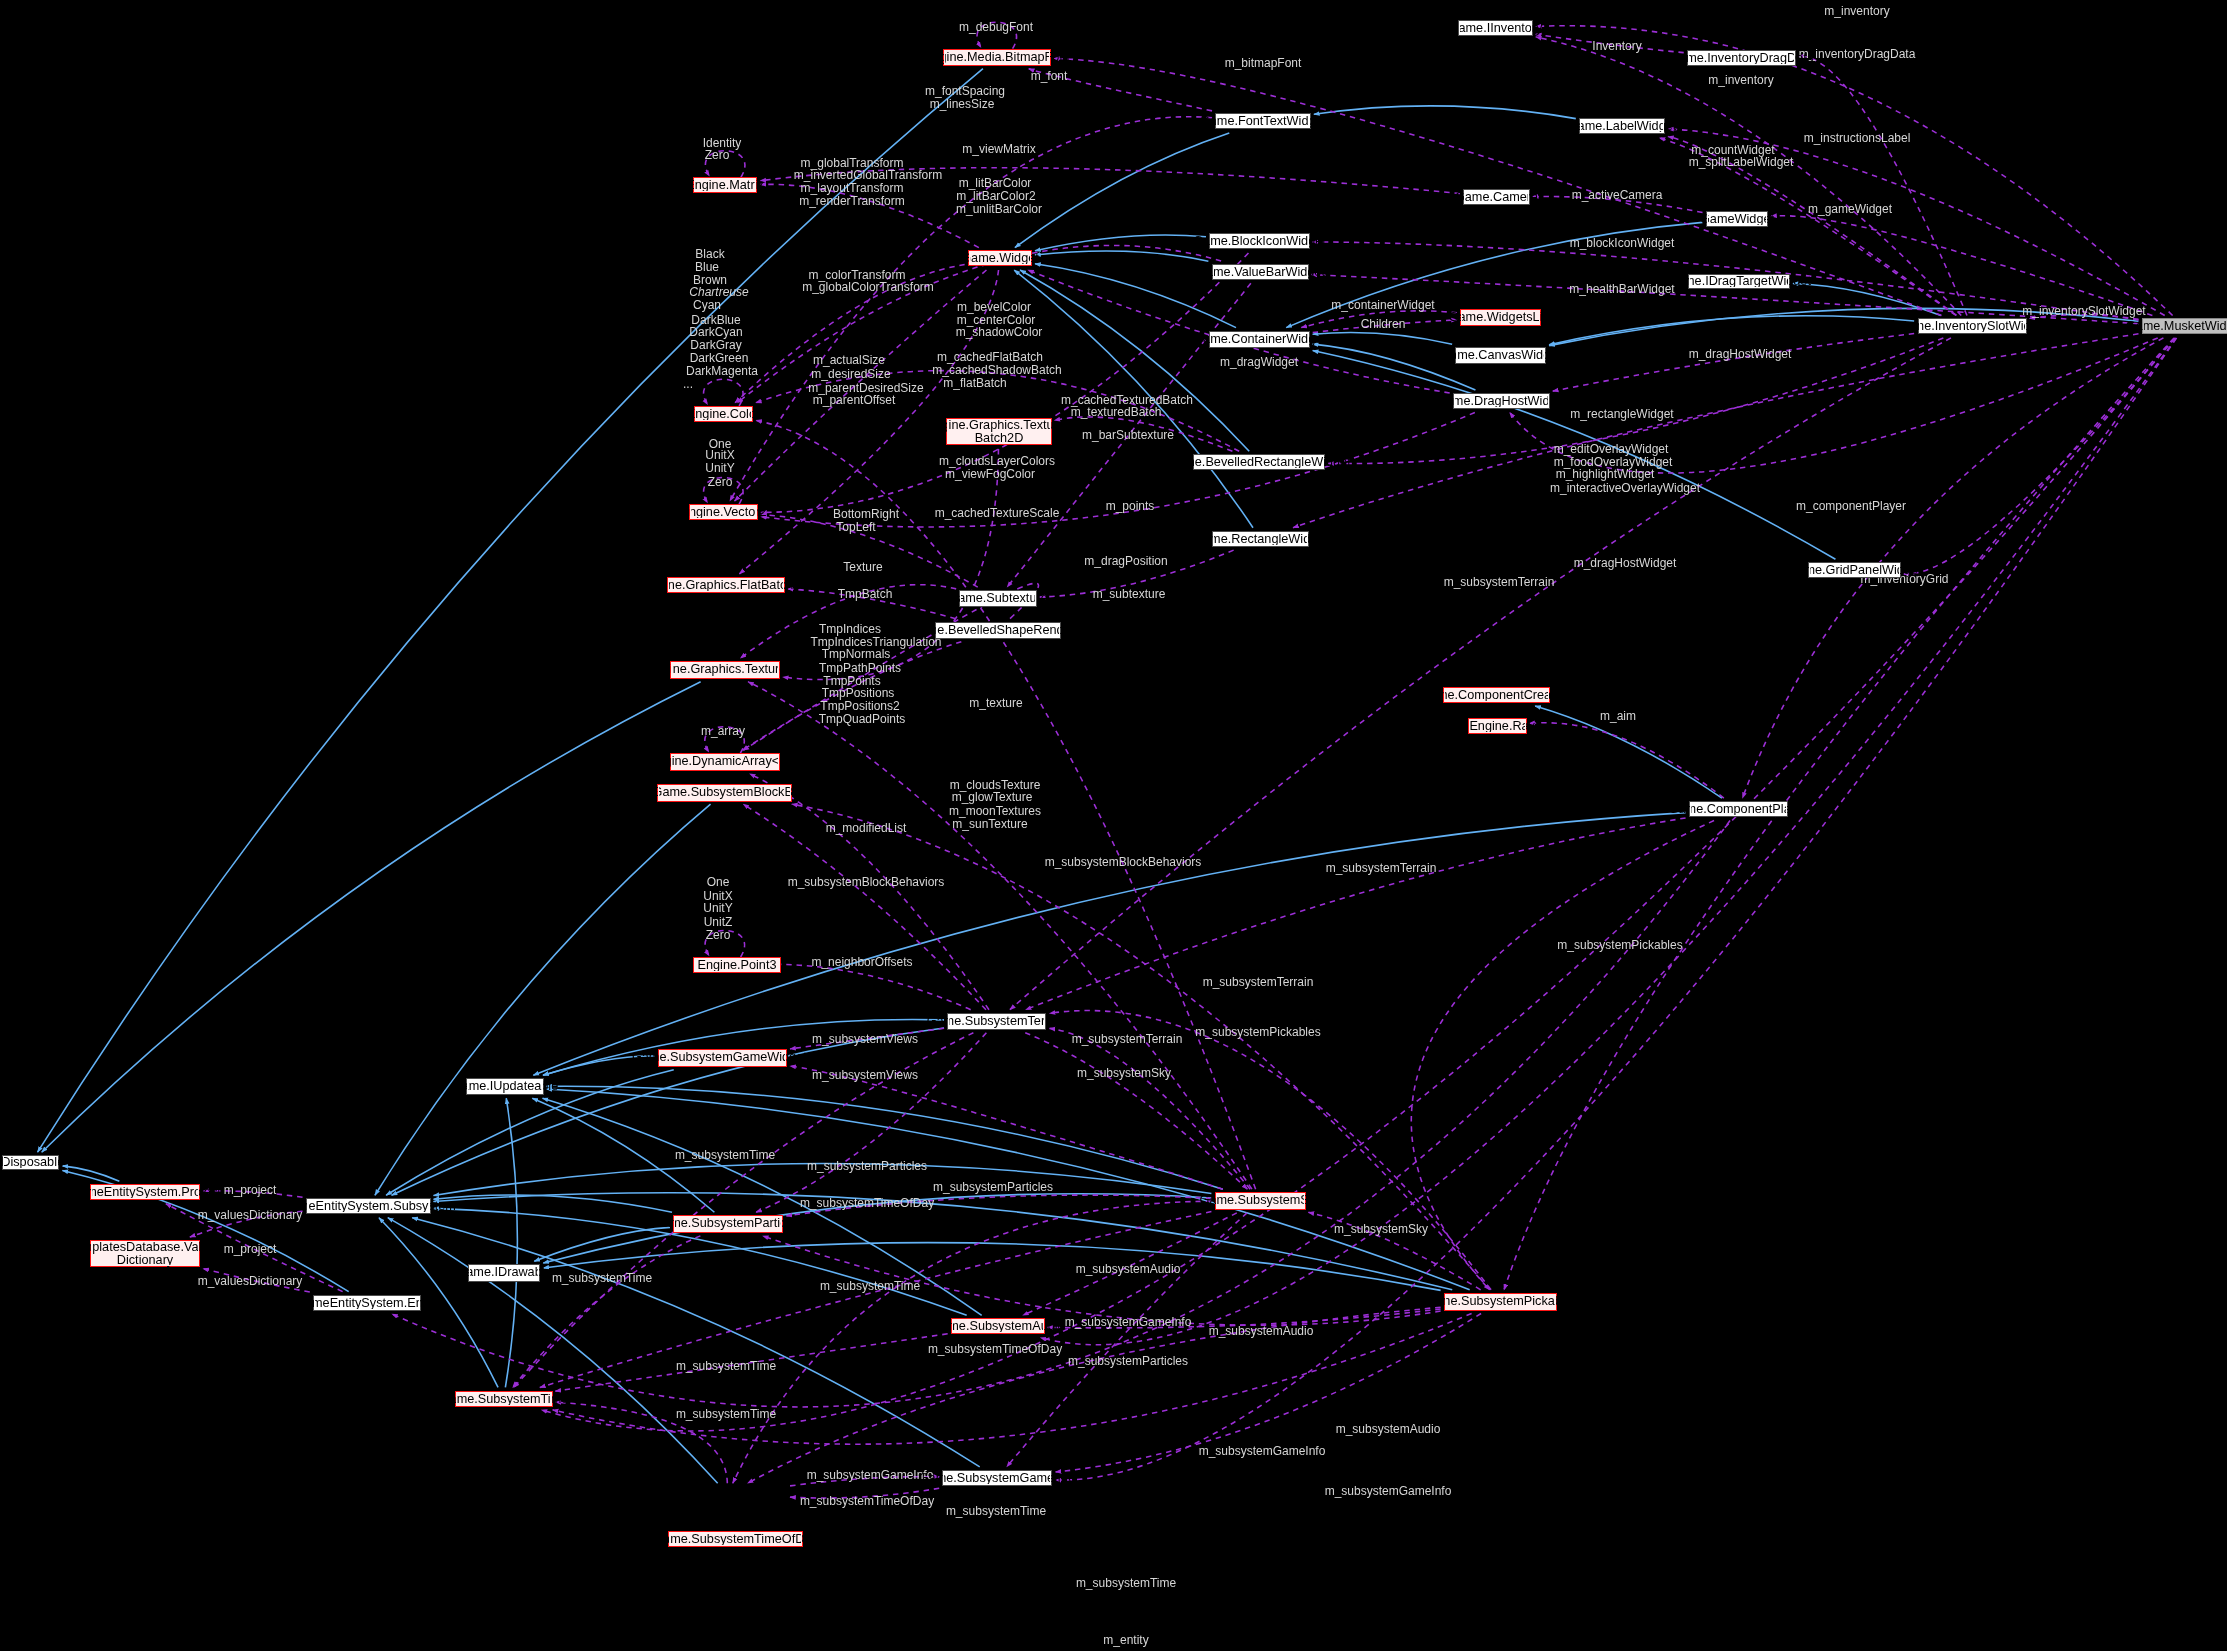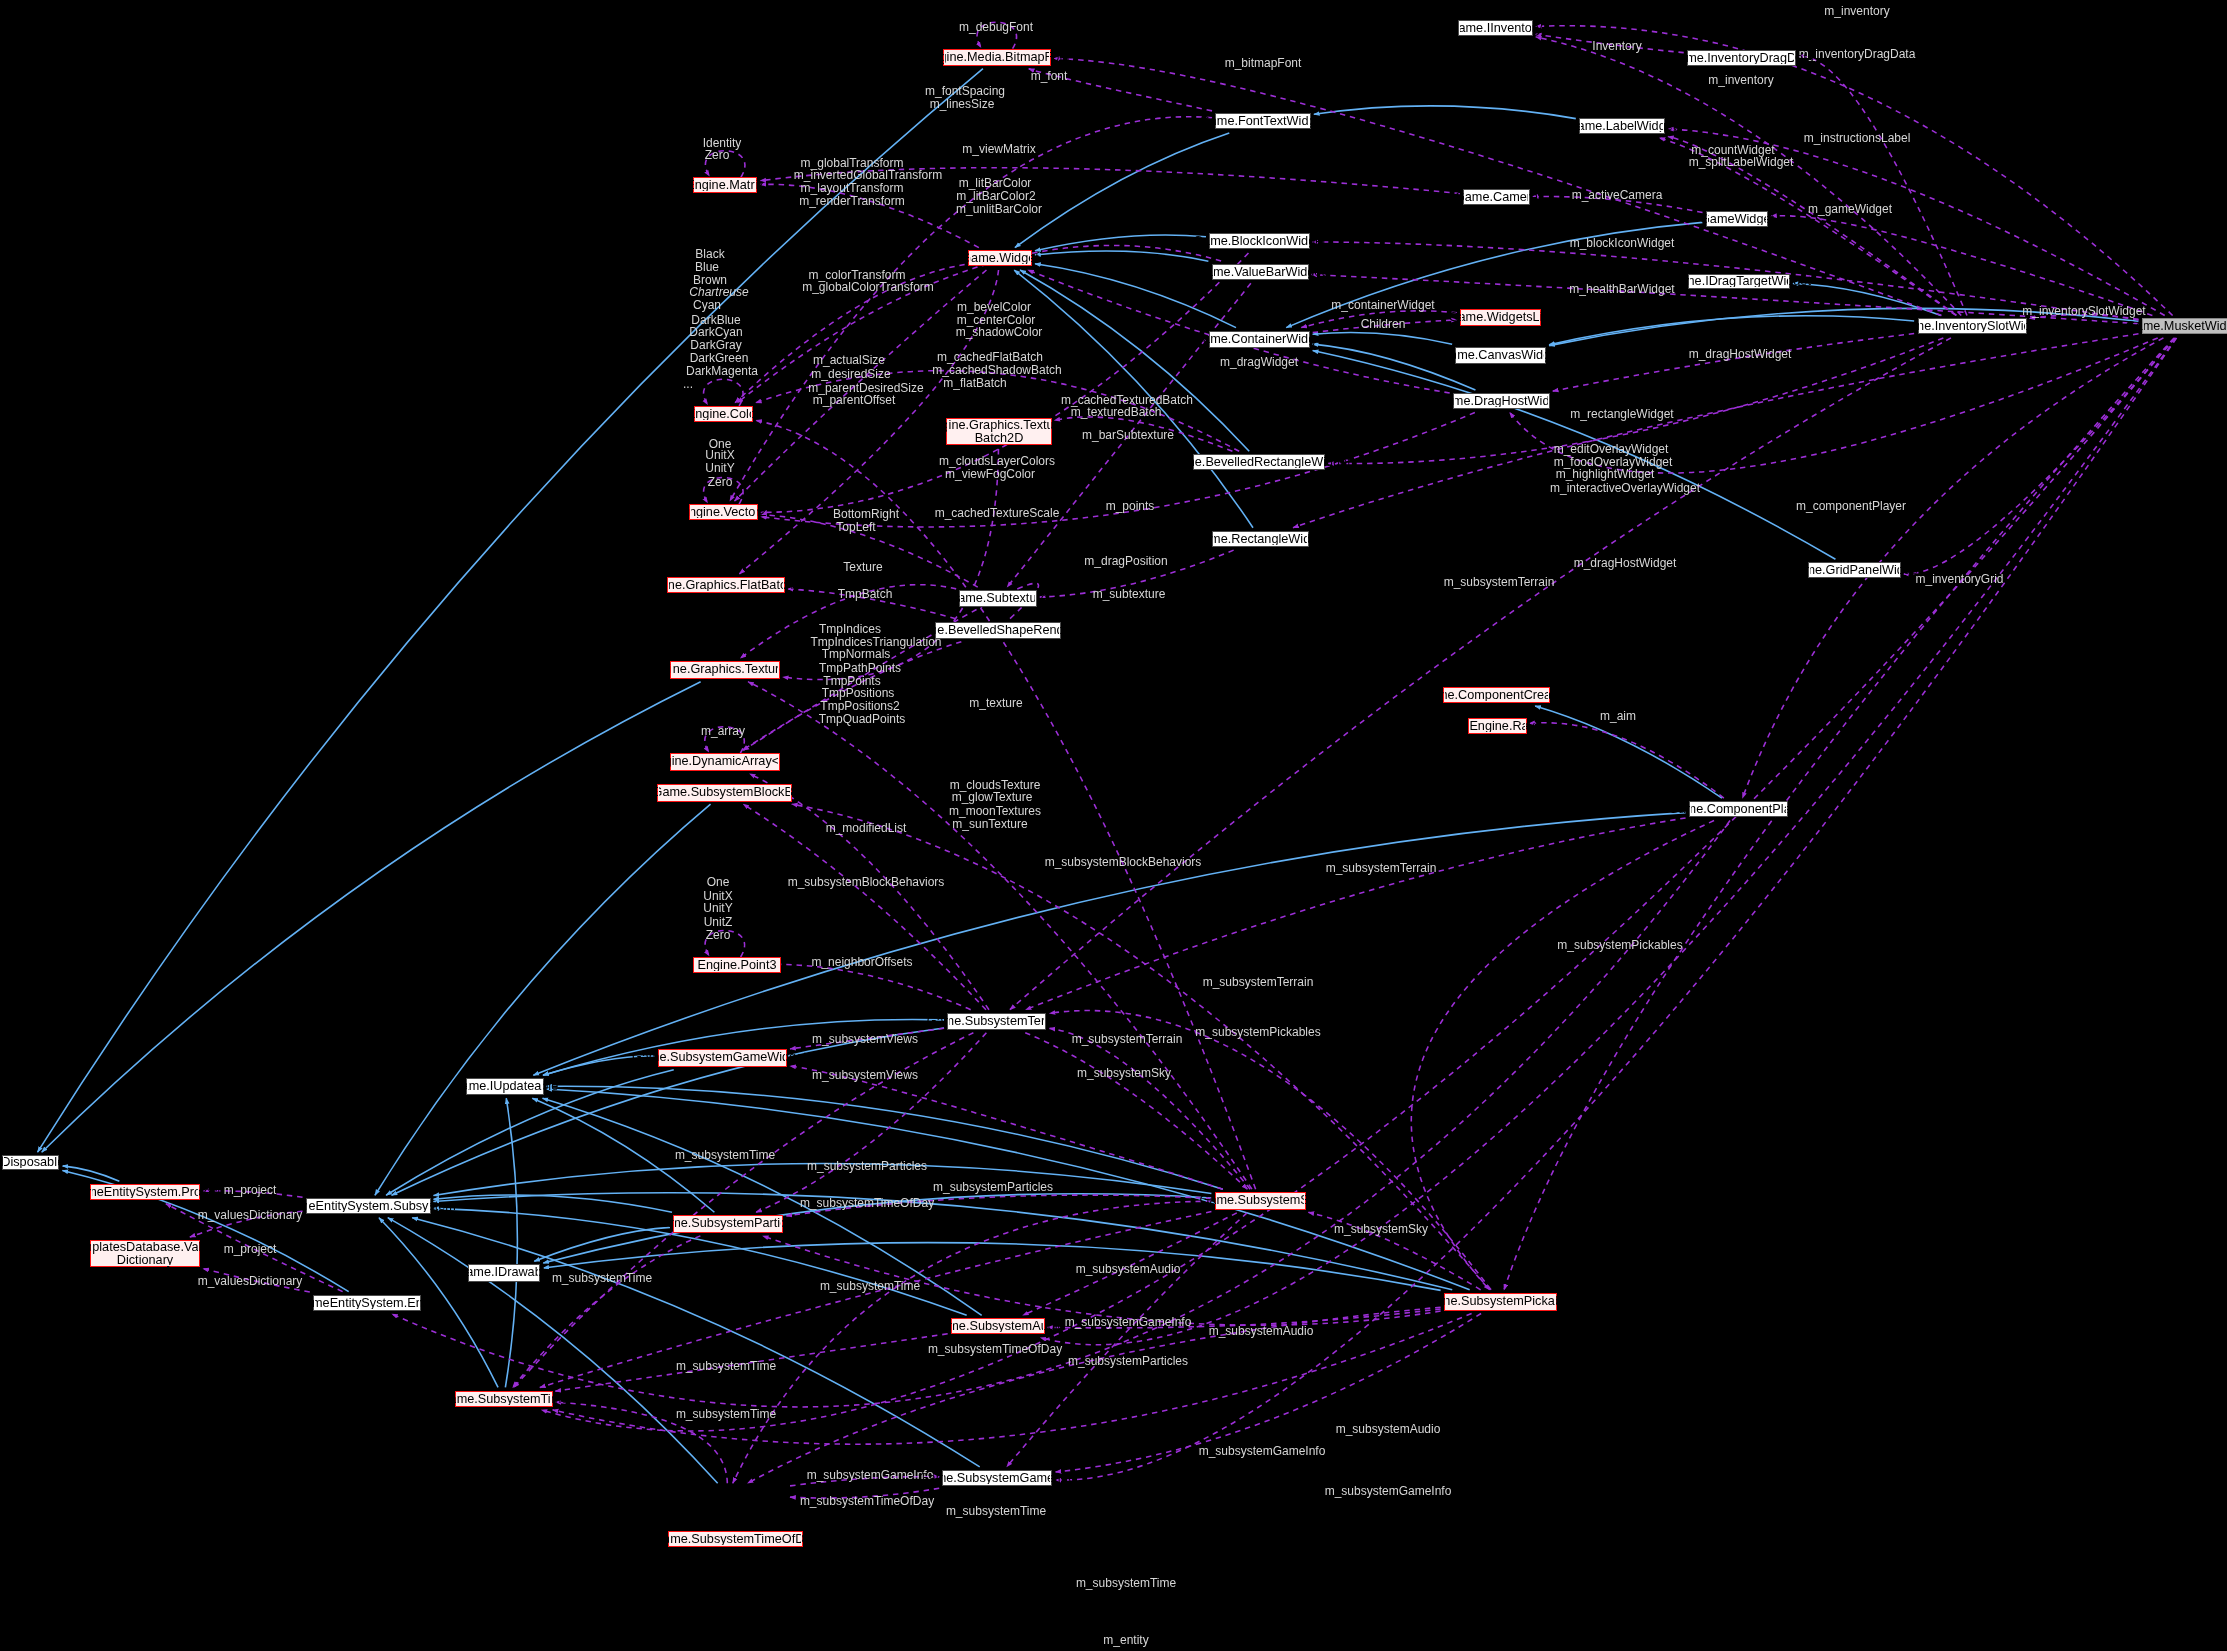--- a/index.html
+++ b/index.html
@@ -252,21 +252,21 @@
     <div class="elabel" style="left: 996px; top: 703px;">m_texture</div>
     <div class="elabel" style="left: 995px; top: 785px;">m_cloudsTexture</div>
     <div class="elabel" style="left: 992px; top: 797px;">m_glowTexture</div>
     <div class="elabel" style="left: 995px; top: 811px;">m_moonTextures</div>
     <div class="elabel" style="left: 990px; top: 824px;">m_sunTexture</div>
     <div class="elabel" style="left: 866px; top: 828px;">m_modifiedList</div>
     <div class="elabel" style="left: 866px; top: 882px;">m_subsystemBlockBehaviors</div>
     <div class="elabel" style="left: 1123px; top: 862px;">m_subsystemBlockBehaviors</div>
     <div class="elabel" style="left: 1618px; top: 716px;">m_aim</div>
     <div class="elabel" style="left: 1851px; top: 506px;">m_componentPlayer</div>
-    <div class="elabel" style="left: 1956px; top: 579px; padding-left: 7px;">m_inventoryGrid</div>
+    <div class="elabel" style="left: 1901px; top: 579px; padding-left: 7px;">m_inventoryGrid</div>
     <div class="elabel" style="left: 2084px; top: 311px;">m_inventorySlotWidget</div>
     <div class="elabel" style="left: 1499px; top: 582px;">m_subsystemTerrain</div>
     <div class="elabel" style="left: 1381px; top: 868px;">m_subsystemTerrain</div>
     <div class="elabel" style="left: 1258px; top: 982px;">m_subsystemTerrain</div>
     <div class="elabel" style="left: 1127px; top: 1039px;">m_subsystemTerrain</div>
     <div class="elabel" style="left: 862px; top: 962px;">m_neighborOffsets</div>
     <div class="elabel" style="left: 1620px; top: 945px;">m_subsystemPickables</div>
     <div class="elabel" style="left: 1258px; top: 1032px;">m_subsystemPickables</div>
     <div class="elabel" style="left: 865px; top: 1039px;">m_subsystemViews</div>
     <div class="elabel" style="left: 865px; top: 1075px;">m_subsystemViews</div>

